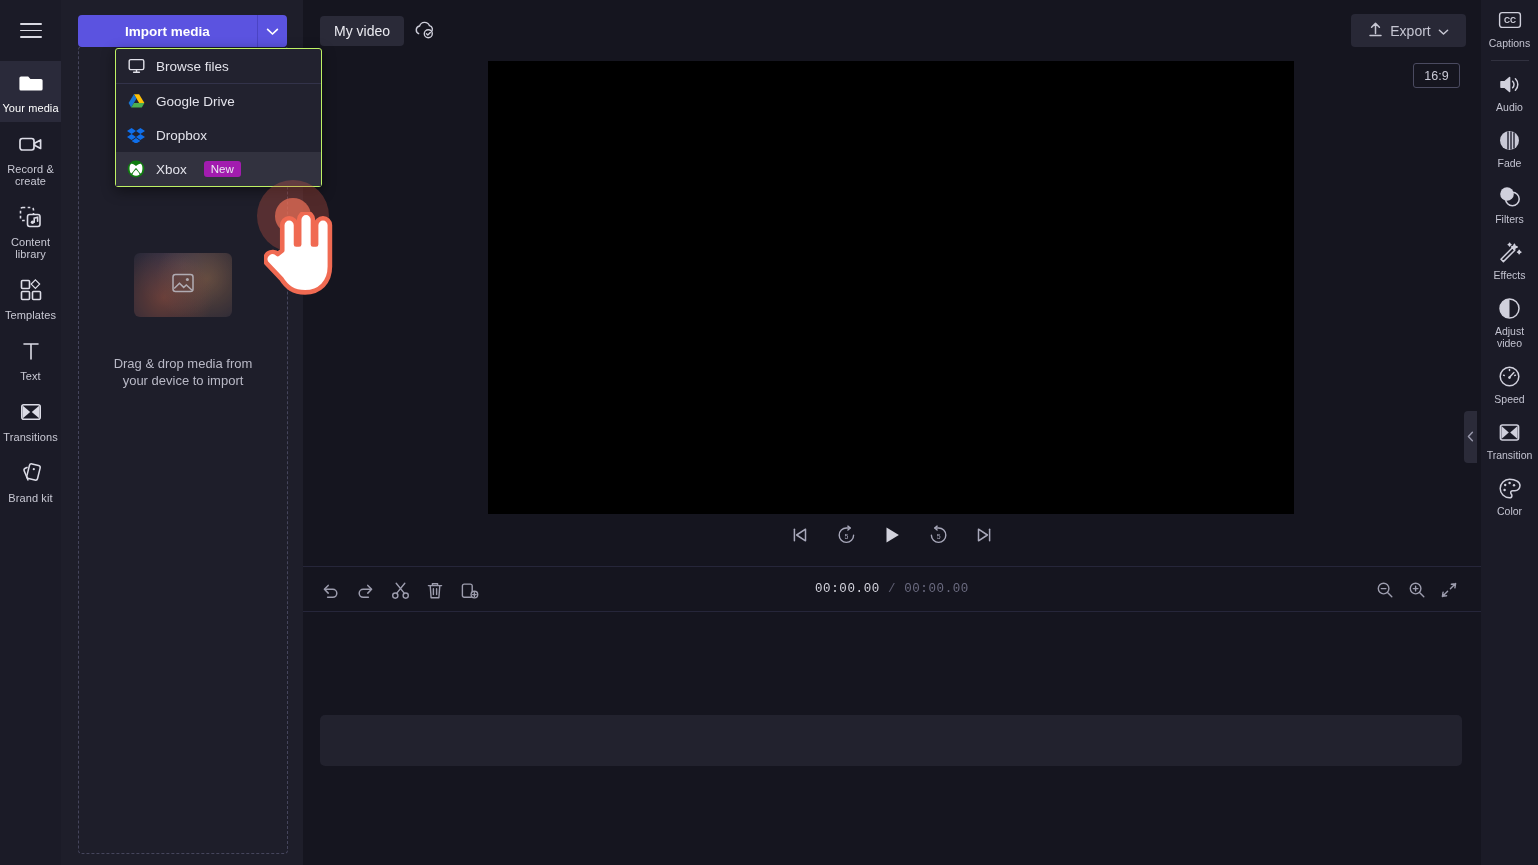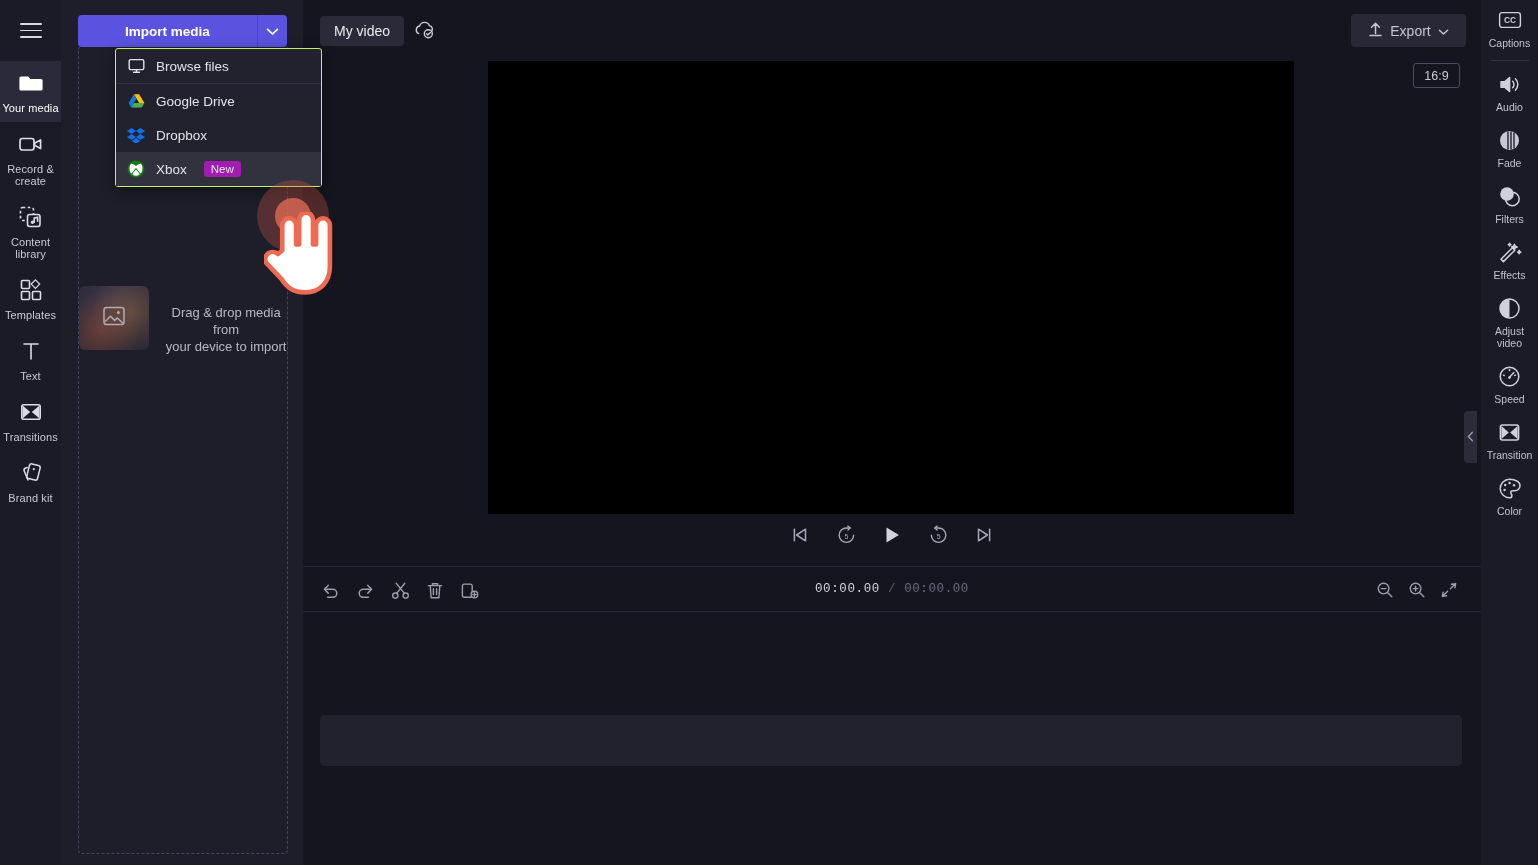--- a/index.html
+++ b/index.html
@@ -77,21 +77,21 @@
     border-radius: 3px; margin-left: 6px;
   }
 
   
   .dropzone {
     position: absolute; left: 17px; top: 46px; width: 210px; height: 808px;
     border: 1px dashed #45455c; border-radius: 4px;
   }
   .dz-inner {
     position: absolute; left: 0; top: 0; width: 100%; height: 100%;
-    display: flex; flex-direction: row; align-items: center; justify-content: center;
+    display: flex; flex-direction: column; align-items: center; justify-content: center;
     padding-bottom: 258px;
     gap: 16px;
   }
   .dz-thumb {
     width: 98px; height: 64px; border-radius: 6px; position: relative; overflow: hidden;
     background:
       radial-gradient(circle at 30% 70%, rgba(180,90,60,.55), transparent 60%),
       radial-gradient(circle at 75% 40%, rgba(190,130,70,.45), transparent 62%),
       radial-gradient(circle at 50% 20%, rgba(90,80,110,.5), transparent 70%),
       #2e2b3a;

